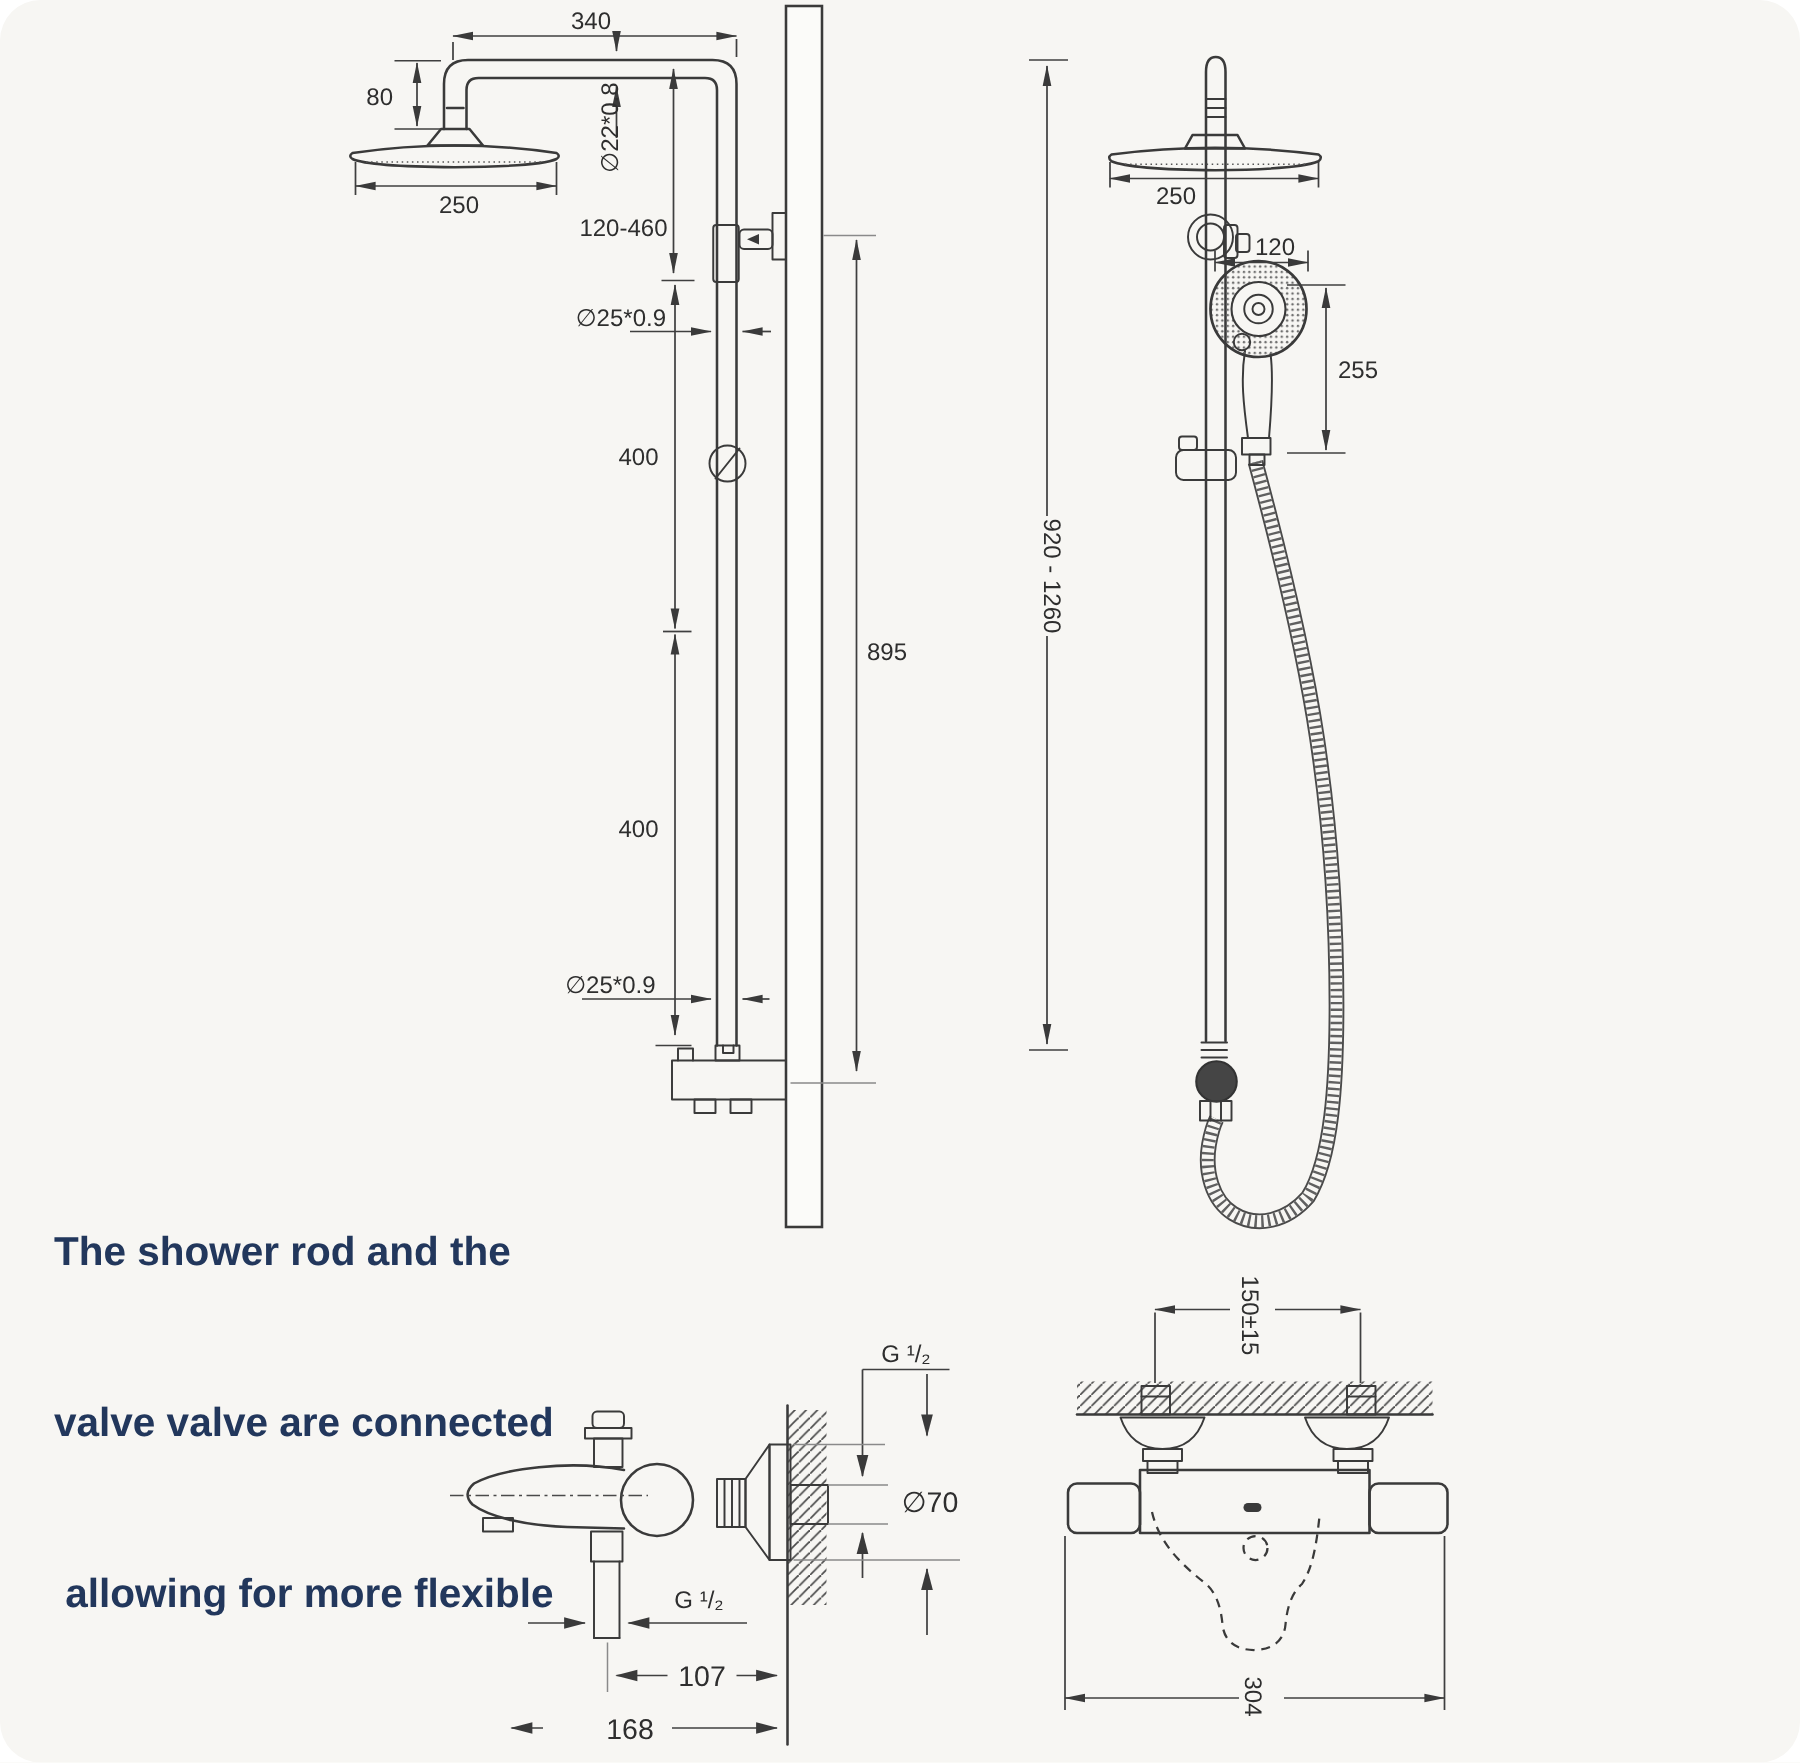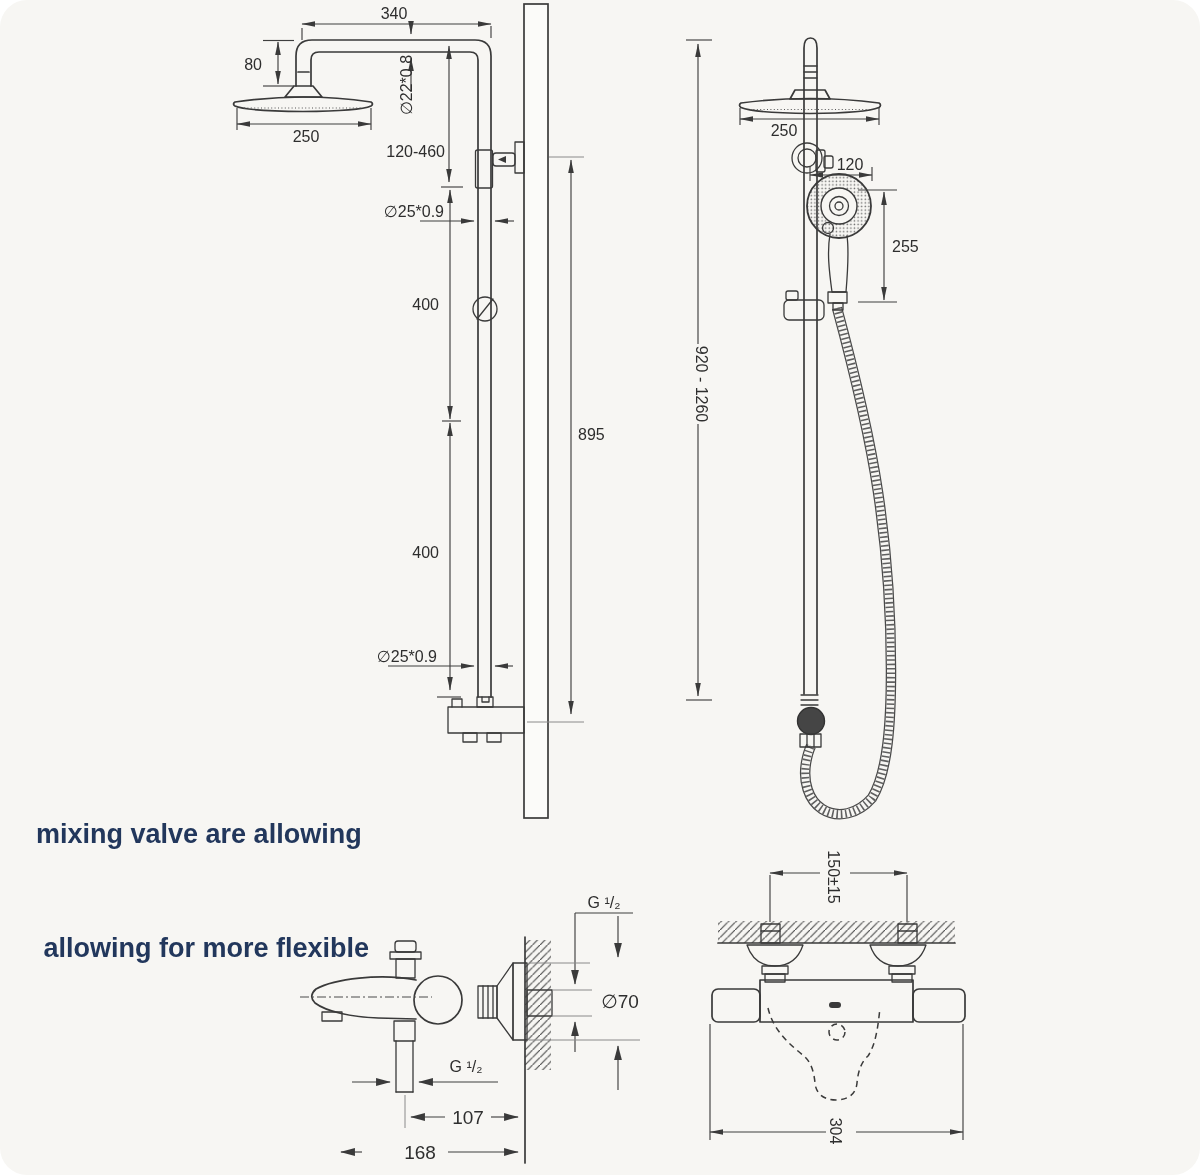--- a/index.html
+++ b/index.html
@@ -268,19 +268,20 @@
 
     <line class="d" x1="710" y1="1024" x2="710" y2="1140"></line>
     <line class="d" x1="963" y1="1024" x2="963" y2="1140"></line>
     <line class="d" x1="710" y1="1132" x2="826" y2="1132" marker-start="url(#ar)"></line>
     <line class="d" x1="856" y1="1132" x2="963" y2="1132" marker-end="url(#ar)"></line>
     <text class="dim" transform="rotate(90 830 1131)" x="830" y="1131" text-anchor="middle">304</text>
   </g>
 </svg>
 
 <div id="note">
-  <div>mixing valve are allowing</div>
+  <div>The shower rod and the</div>
+  <div>valve valve are connected</div>
   <div> allowing for more flexible</div>
   
   
 </div>
 
 </div>
 
 </body></html>

